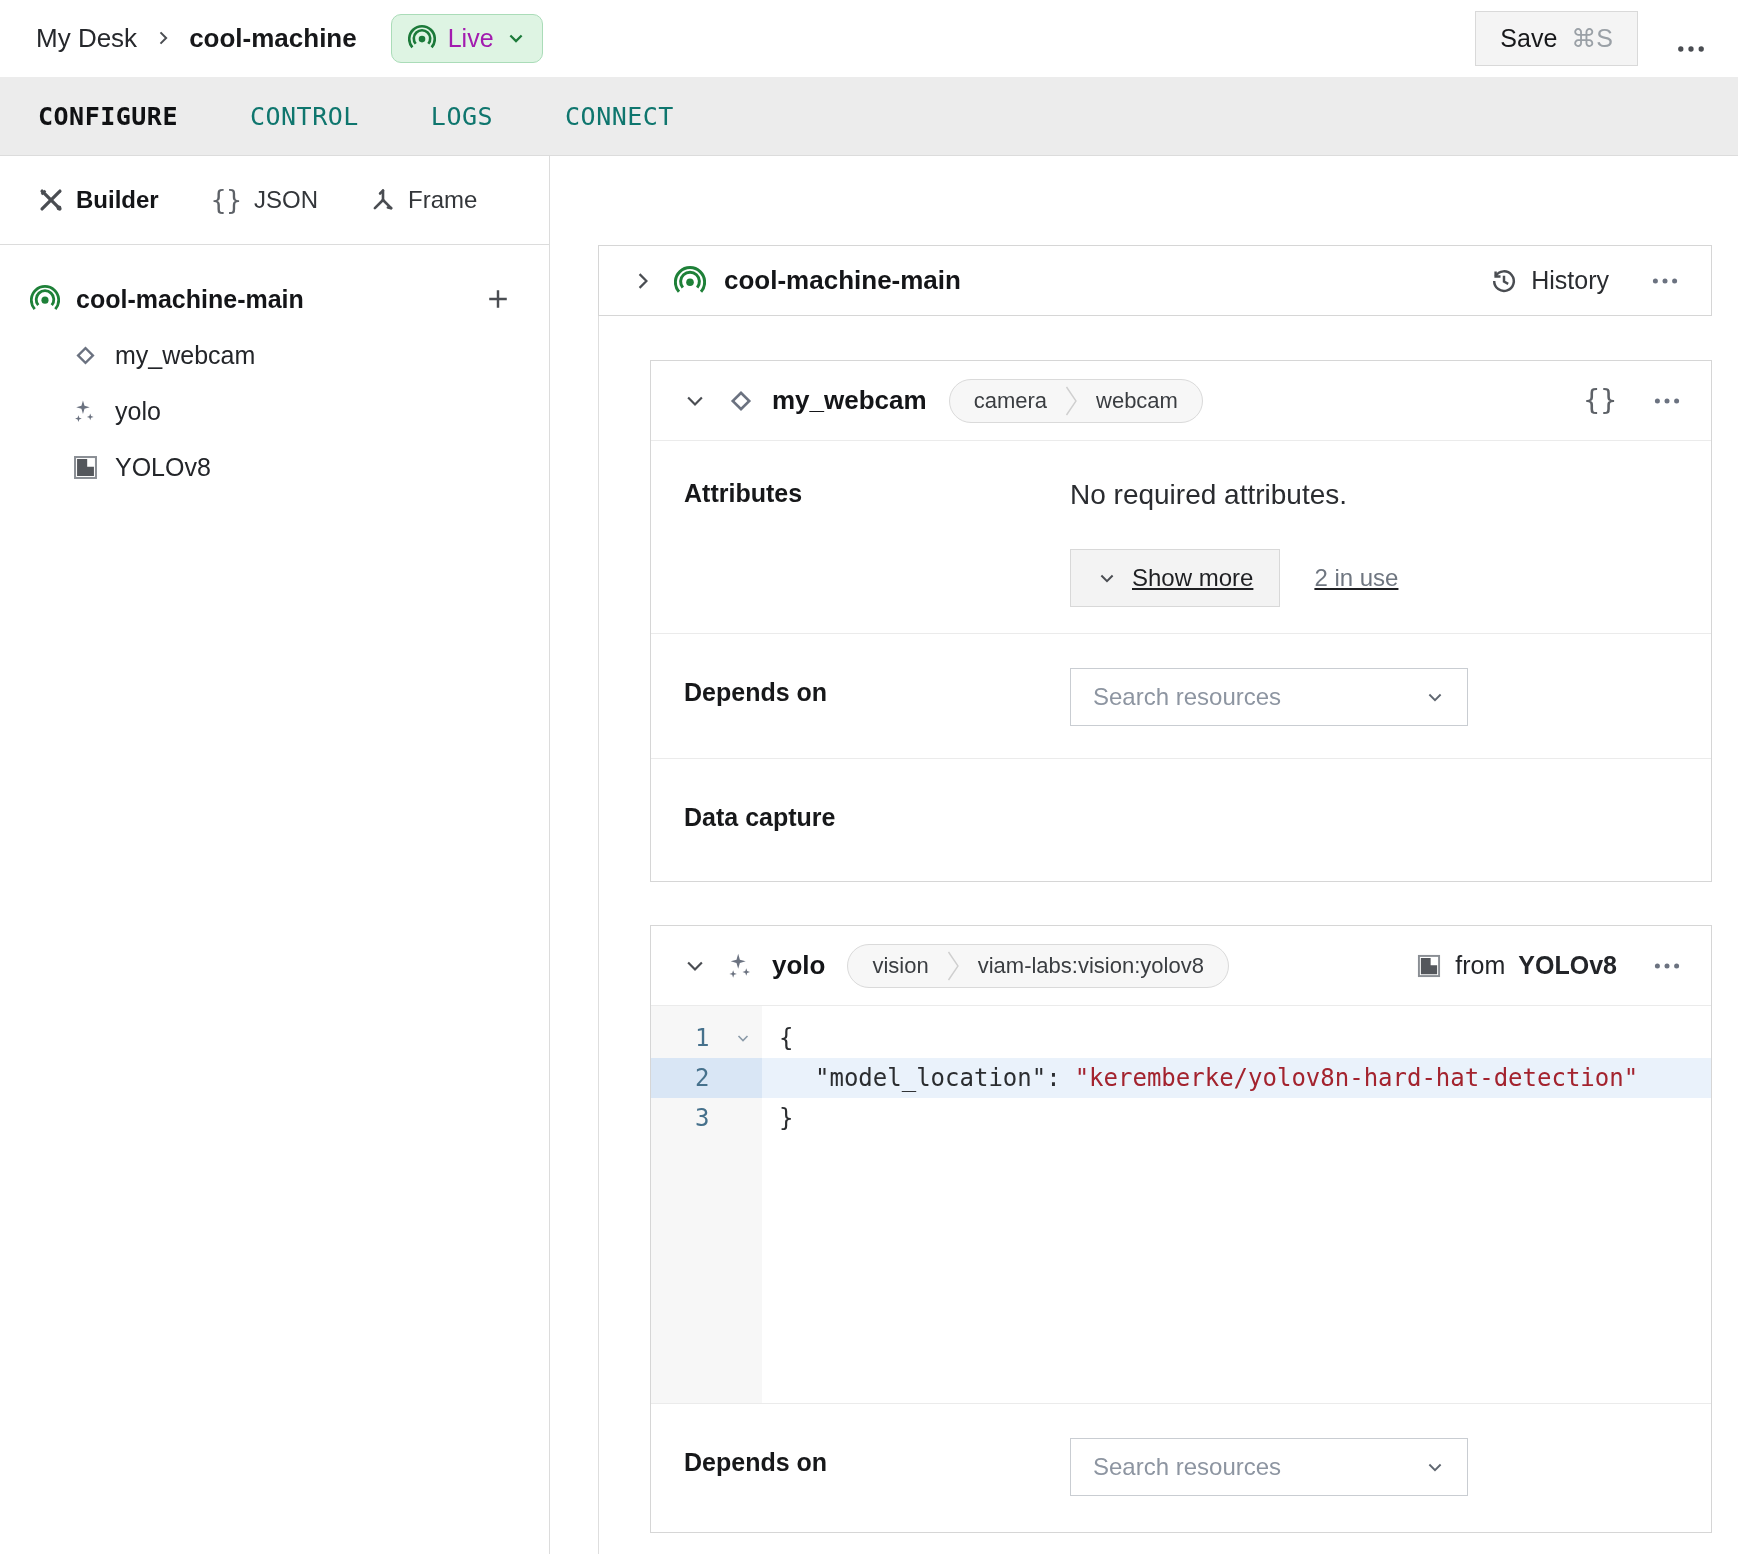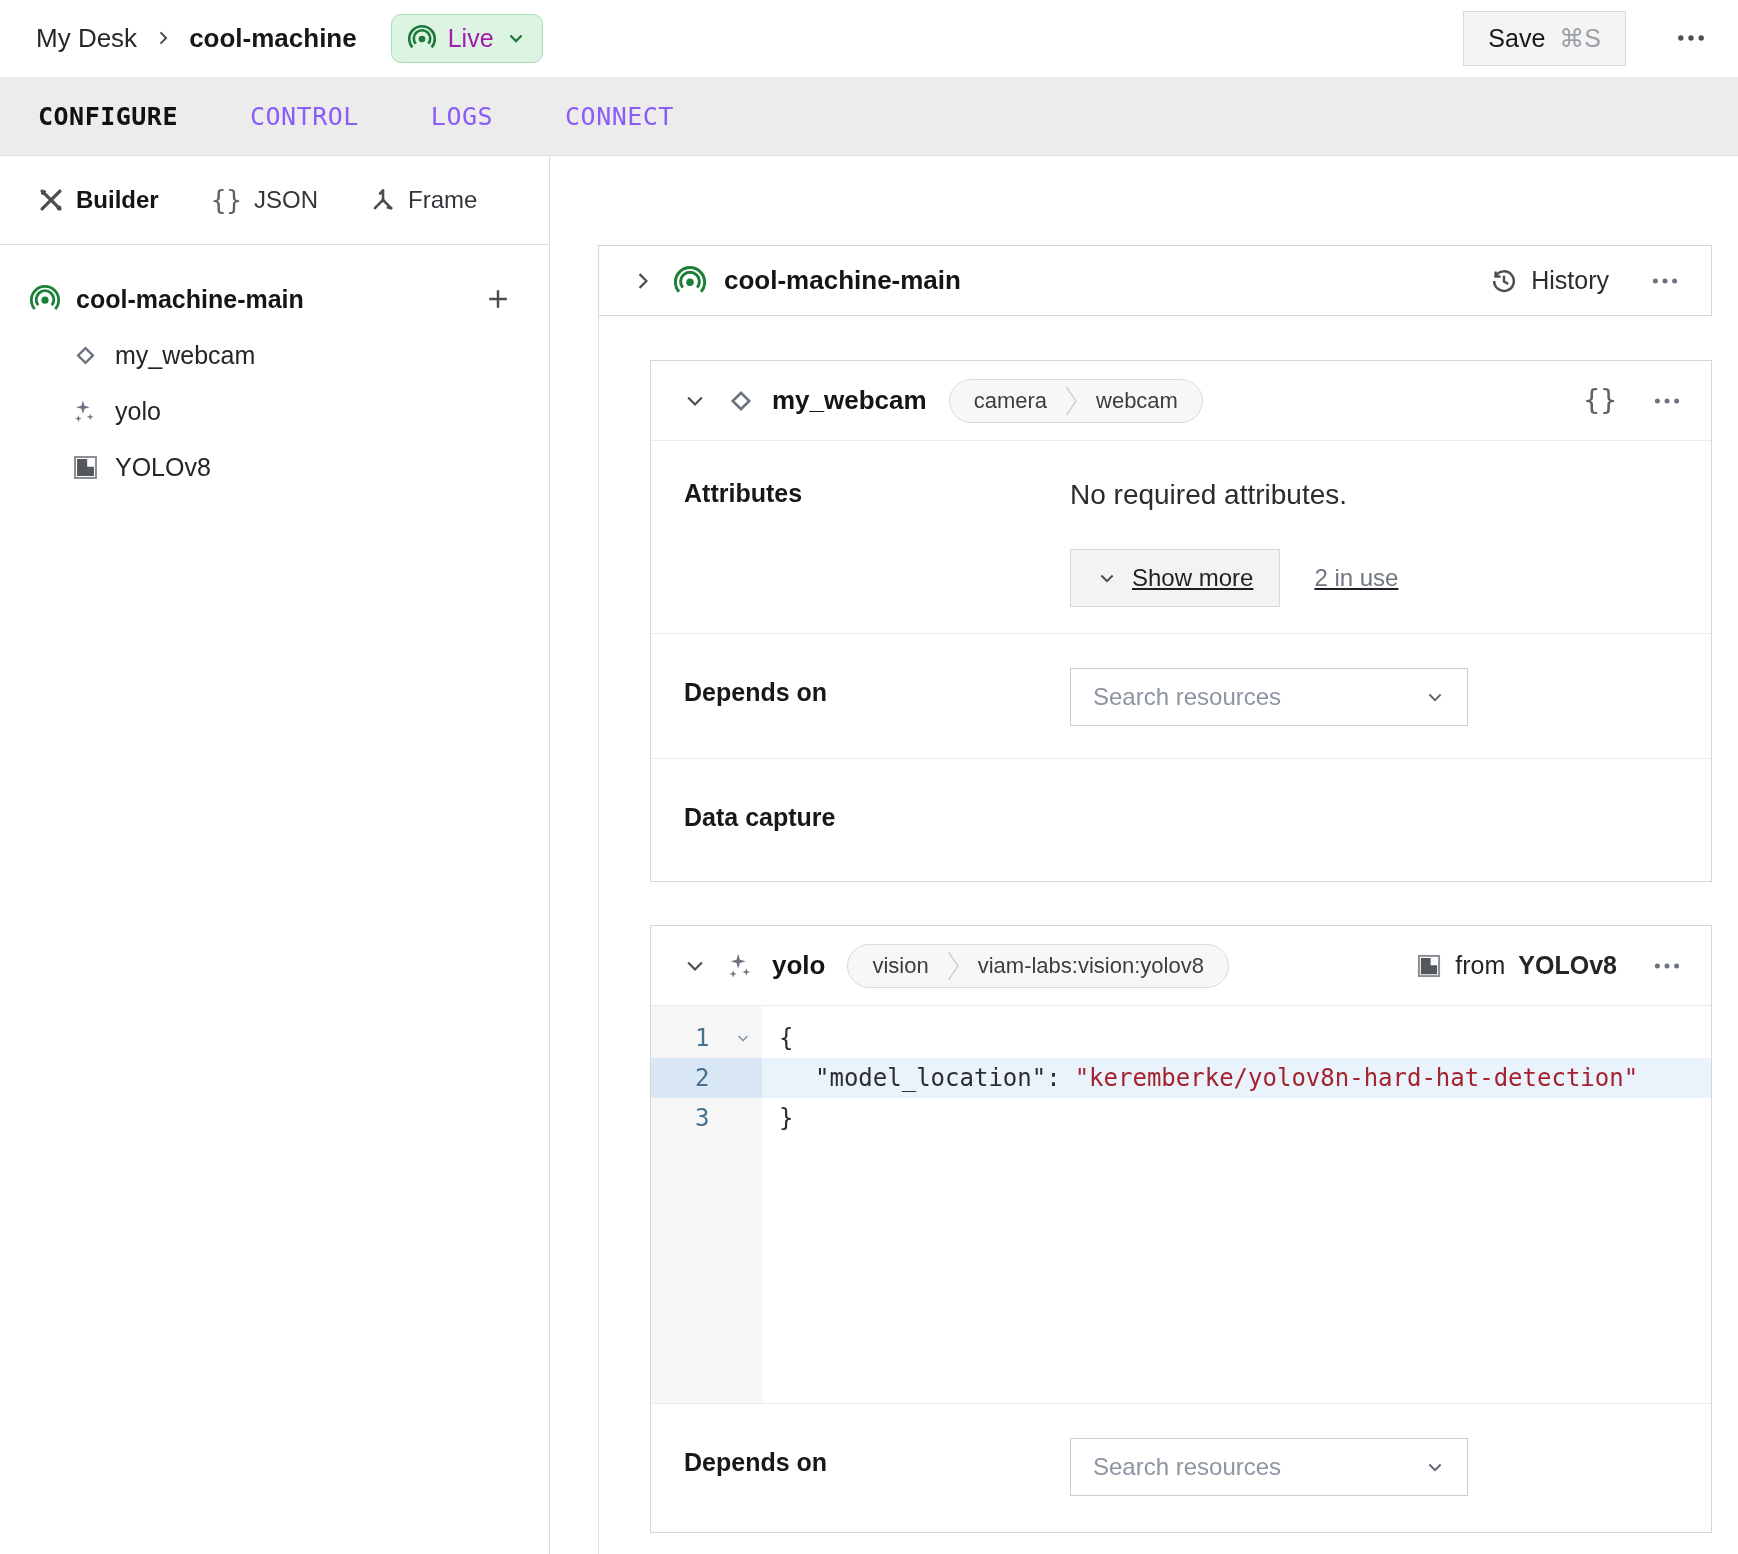--- a/index.html
+++ b/index.html
@@ -20,39 +20,39 @@
   .breadcrumb { display: flex; align-items: center; font-size: 26px; }
   .crumb-parent { color: #26282c; cursor: pointer; }
   .crumb-sep { margin: 0 16px; display: flex; align-items: center; }
   .crumb-current { font-weight: bold; color: #17181a; }
   .live-badge {
     margin-left: 34px; display: flex; align-items: center; gap: 12px;
     background: #def4e3; border: 1px solid #aadcb8; border-radius: 10px;
     padding: 9px 16px 9px 16px; font-size: 25px; color: #a21caf;
     font-family: "Liberation Sans", sans-serif; cursor: pointer;
   }
-  .header-right { margin-left: auto; display: flex; align-items: center; gap: 48px; }
+  .header-right { margin-left: auto; display: flex; align-items: flex-end; gap: 36px; }
   .save-btn {
     display: flex; align-items: center; gap: 14px;
     background: #f4f4f4; border: 1px solid #d9d9d9;
     padding: 12px 24px; font-size: 25px; font-family: "Liberation Sans", sans-serif;
     cursor: pointer;
   }
   .save-label { color: #17181a; }
   .save-shortcut { color: #9aa0a6; }
   .icon-btn { background: transparent; border: none; cursor: pointer; display: flex; align-items: center; }
 
   
   .tab-bar {
     position: absolute; top: 77px; left: 0; width: 1738px; height: 79px;
     background: #ececec; border-bottom: 1px solid #dcdcdc;
     display: flex; align-items: center; gap: 72px; padding: 0 38px;
     font-family: "DejaVu Sans Mono", monospace; font-size: 25px; letter-spacing: 0.5px;
   }
-  .tab { color: #8b5cf6; cursor: pointer; }
+  .tab { color: #0f766e; cursor: pointer; }
   .tab.active { color: #101113; font-weight: bold; }
 
   
   .sidebar {
     position: absolute; top: 156px; left: 0; width: 550px; bottom: 0;
     background: #fff; border-right: 1px solid #dcdcdc;
   }
   .mode-bar {
     height: 89px; display: flex; align-items: center; gap: 52px;
     padding: 0 38px; border-bottom: 1px solid #dcdcdc;

